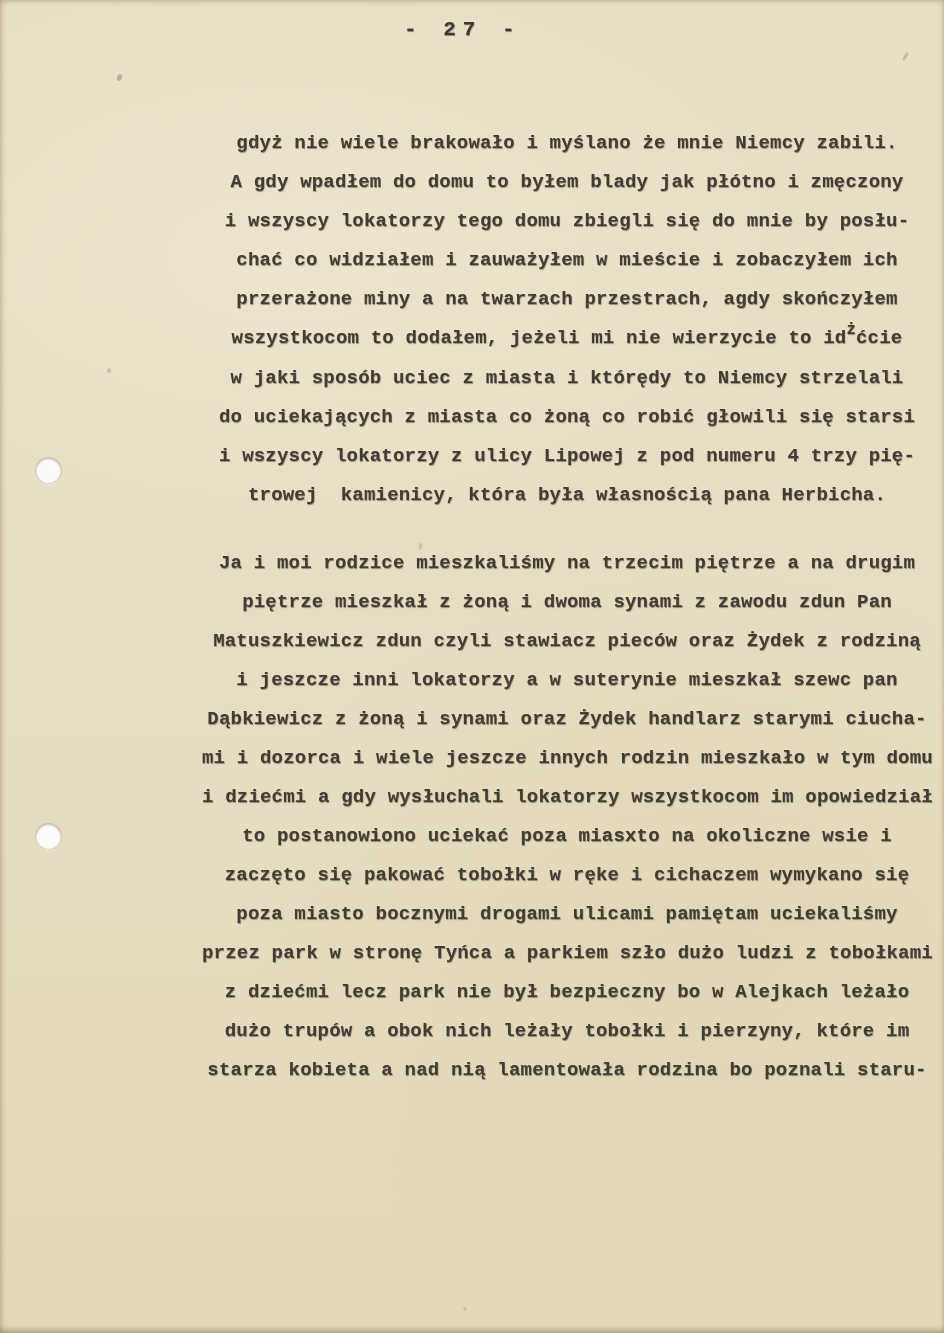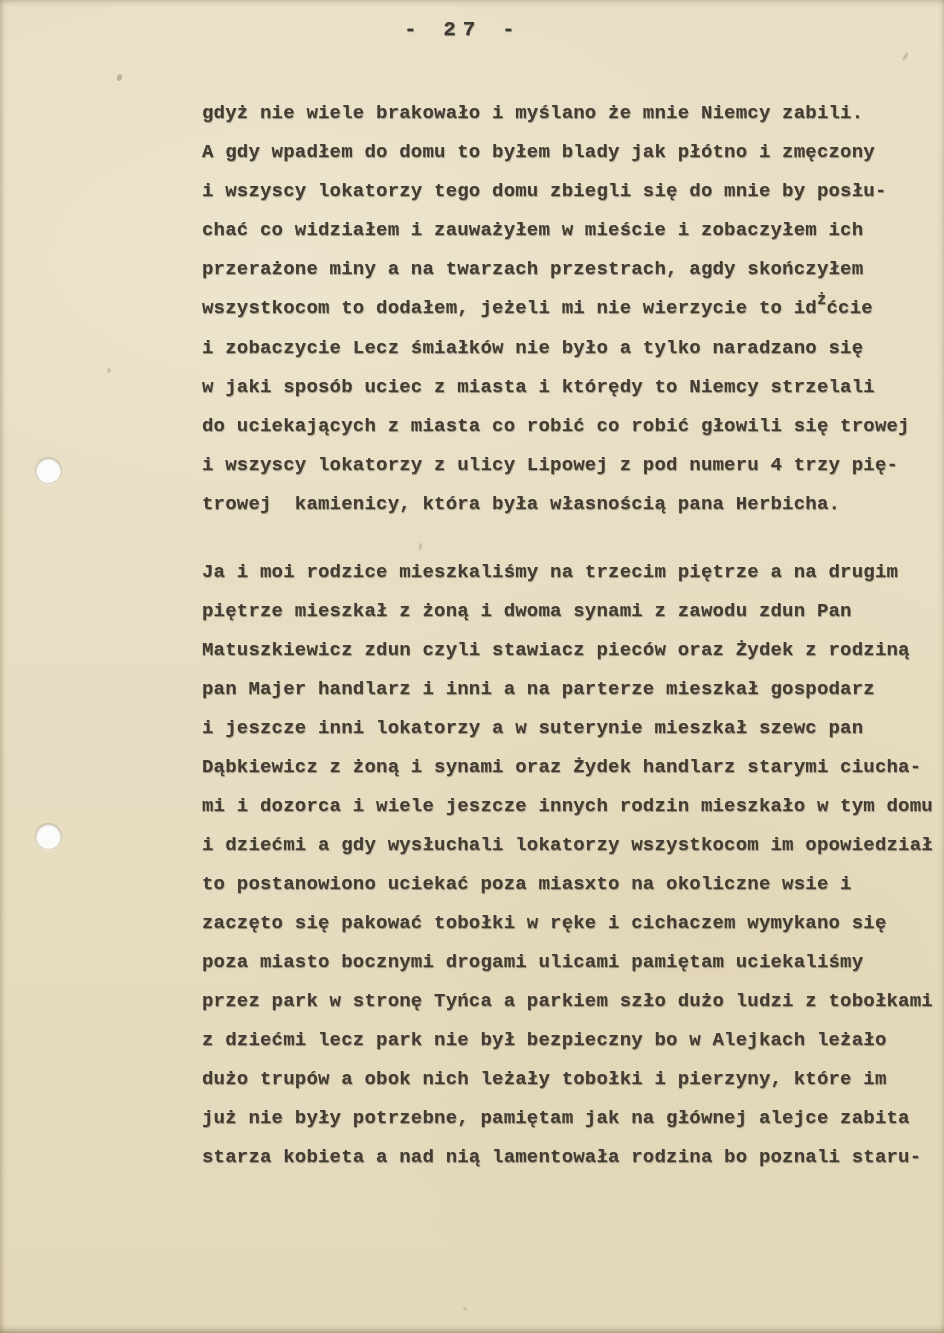--- a/index.html
+++ b/index.html
@@ -15,35 +15,36 @@
     background:
       radial-gradient(ellipse 900px 500px at 30% 20%, rgba(255,252,240,0.20), rgba(255,252,240,0) 60%),
       radial-gradient(ellipse 700px 600px at 75% 70%, rgba(214,200,160,0.25), rgba(214,200,160,0) 65%),
       linear-gradient(180deg, #e9dfc6 0%, #e7ddc2 55%, #e3d8ba 100%);
     box-shadow:
       inset 0 -5px 7px -3px rgba(110, 95, 60, 0.55),
       inset 0 4px 6px -3px rgba(110, 95, 60, 0.30),
       inset 4px 0 6px -3px rgba(110, 95, 60, 0.28),
       inset -3px 0 5px -3px rgba(110, 95, 60, 0.18);
     font-family: "Liberation Mono", "DejaVu Sans Mono", monospace;
+    text-align: center;
   }
   .page-number {
     position: absolute;
     top: 18px;
     left: 404px;
     font: 700 21px/24px "Liberation Mono", "DejaVu Sans Mono", monospace;
     letter-spacing: 7px;
     color: #3d3a33;
     text-shadow: 0.5px 0.5px 0.8px rgba(58,52,42,0.55);
     white-space: pre;
   }
   .page-text {
     position: absolute;
     left: 202px;
-    top: 94px;
+    top: 124px;
     width: 730px;
   }
   .paragraph { margin: 0; }
   .paragraph + .paragraph { margin-top: 29px; }
   .line {
     font: 700 19px/39px "Liberation Mono", "DejaVu Sans Mono", monospace;
     letter-spacing: 0.2px;
     color: #423c32;
     text-shadow: 0.5px 0.6px 0.9px rgba(62,55,44,0.50);
     white-space: pre;
@@ -94,38 +95,35 @@
   <div class="speck s5"></div>
 
   <div class="page-text" id="text-block">
       <div class="paragraph">
         <div class="line">gdyż nie wiele brakowało i myślano że mnie Niemcy zabili.</div>
         <div class="line">A gdy wpadłem do domu to byłem blady jak płótno i zmęczony</div>
         <div class="line">i wszyscy lokatorzy tego domu zbiegli się do mnie by posłu-</div>
         <div class="line">chać co widziałem i zauważyłem w mieście i zobaczyłem ich</div>
         <div class="line">przerażone miny a na twarzach przestrach, agdy skończyłem</div>
         <div class="line"><span>wszystkocom to dodałem, jeżeli mi nie wierzycie to id</span><span class="sup-correction">ż</span><span>ćcie</span></div>
-        <div class="line">i zobaczycie Lecz śmiałków nie było a tylko naradzano się</div>
         <div class="line">w jaki sposób uciec z miasta i którędy to Niemcy strzelali</div>
-        <div class="line">do uciekających z miasta co robić co robić głowili się trowej</div>
+        <div class="line">do uciekających z miasta co żoną co robić głowili się starsi</div>
         <div class="line">i wszyscy lokatorzy z ulicy Lipowej z pod numeru 4 trzy pię-</div>
         <div class="line">trowej  kamienicy, która była własnością pana Herbicha.</div>
       </div>
       <div class="paragraph">
         <div class="line">Ja i moi rodzice mieszkaliśmy na trzecim piętrze a na drugim</div>
         <div class="line">piętrze mieszkał z żoną i dwoma synami z zawodu zdun Pan</div>
         <div class="line">Matuszkiewicz zdun czyli stawiacz pieców oraz Żydek z rodziną</div>
-        <div class="line">pan Majer handlarz i inni a na parterze mieszkał gospodarz</div>
         <div class="line">i jeszcze inni lokatorzy a w suterynie mieszkał szewc pan</div>
         <div class="line">Dąbkiewicz z żoną i synami oraz Żydek handlarz starymi ciucha-</div>
         <div class="line">mi i dozorca i wiele jeszcze innych rodzin mieszkało w tym domu</div>
         <div class="line">i dziećmi a gdy wysłuchali lokatorzy wszystkocom im opowiedział</div>
         <div class="line">to postanowiono uciekać poza miasxto na okoliczne wsie i</div>
         <div class="line">zaczęto się pakować tobołki w ręke i cichaczem wymykano się</div>
         <div class="line">poza miasto bocznymi drogami ulicami pamiętam uciekaliśmy</div>
         <div class="line">przez park w stronę Tyńca a parkiem szło dużo ludzi z tobołkami</div>
         <div class="line">z dziećmi lecz park nie był bezpieczny bo w Alejkach leżało</div>
         <div class="line">dużo trupów a obok nich leżały tobołki i pierzyny, które im</div>
-        <div class="line">już nie były potrzebne, pamiętam jak na głównej alejce zabita</div>
         <div class="line">starza kobieta a nad nią lamentowała rodzina bo poznali staru-</div>
       </div>
     </div>
 </div>
 
 </body></html>

